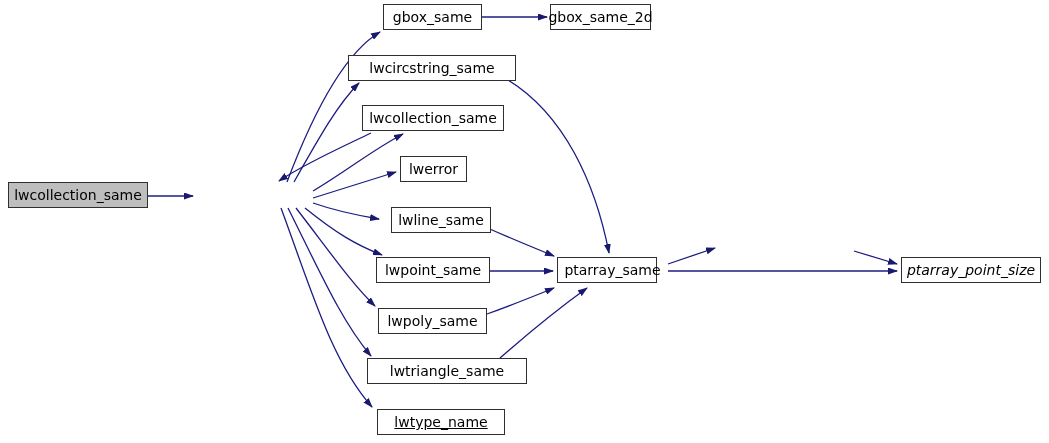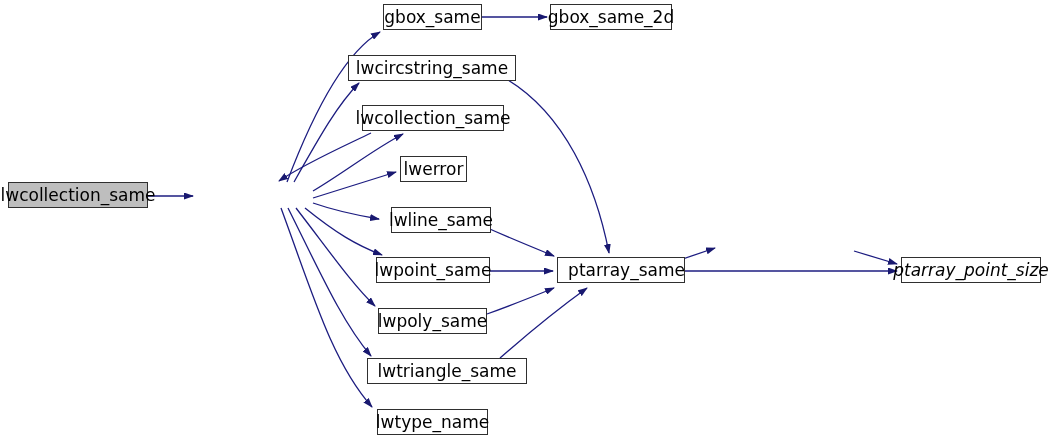--- a/index.html
+++ b/index.html
@@ -1,21 +1,21 @@
 <!DOCTYPE html>
 <html><head>
 <meta charset="utf-8">
 <style>
   html,body{margin:0;padding:0;background:#ffffff;}
   #canvas{position:relative;width:1049px;height:443px;background:#ffffff;overflow:hidden;
           font-family:"DejaVu Sans", sans-serif;}
   #edges{position:absolute;left:0;top:0;width:1049px;height:443px;}
   .node{position:absolute;height:26px;box-sizing:border-box;background:#ffffff;
         border:1.5px solid #2f2f2f;display:flex;align-items:center;justify-content:center;
-        font-size:17px;color:#000;white-space:nowrap;z-index:2;cursor:pointer;}
+        font-size:14px;color:#000;white-space:nowrap;z-index:2;cursor:pointer;}
   .node.highlight{background:#bebebe;cursor:default;}
   .edge{fill:none;stroke:#1c1c80;stroke-width:1.3;}
 </style>
 </head>
 <body>
 
 <div id="canvas">
 
   <svg id="edges" width="1049" height="443" viewBox="0 0 1049 443">
     <defs>
@@ -43,36 +43,36 @@
     <path class="edge" d="M668,264 L715,248" marker-end="url(#ah)"></path>
     <path class="edge" d="M668,271 L897,271" marker-end="url(#ah)"></path>
     <path class="edge" d="M854,251 L897,264" marker-end="url(#ah)"></path>
   </svg>
 
   <div class="node highlight" style="left:8px;top:182px;width:140px;">lwcollection_same</div>
 
 
   <div class="node" style="left:383px;top:4px;width:99px;">gbox_same</div>
 
-  <div class="node" style="left:550px;top:4px;width:122px;">gbox_same_2d</div>
+  <div class="node" style="left:550px;top:4px;width:101px;">gbox_same_2d</div>
 
   <div class="node" style="left:348px;top:55px;width:168px;">lwcircstring_same</div>
 
   <div class="node" style="left:362px;top:105px;width:142px;">lwcollection_same</div>
 
   <div class="node" style="left:400px;top:156px;width:67px;">lwerror</div>
 
   <div class="node" style="left:383px;top:207px;width:100px;margin-left:8px;">lwline_same</div>
 
   <div class="node" style="left:378px;top:308px;width:109px;">lwpoly_same</div>
 
   <div class="node" style="left:376px;top:257px;width:114px;">lwpoint_same</div>
 
   <div class="node" style="left:367px;top:358px;width:160px;">lwtriangle_same</div>
 
-  <div class="node" style="left:377px;top:409px;width:111px;">lwtype_name</div>
+  <div class="node" style="left:377px;top:409px;width:128px;text-decoration:underline;">lwtype_name</div>
 
-  <div class="node" style="left:557px;top:257px;width:128px;padding-left:11px;">ptarray_same</div>
+  <div class="node" style="left:557px;top:257px;width:100px;padding-left:11px;">ptarray_same</div>
 
 
   <div class="node" style="left:901px;top:257px;width:140px;font-style:italic;">ptarray_point_size</div>
 
 </div>
 
 </body></html>

